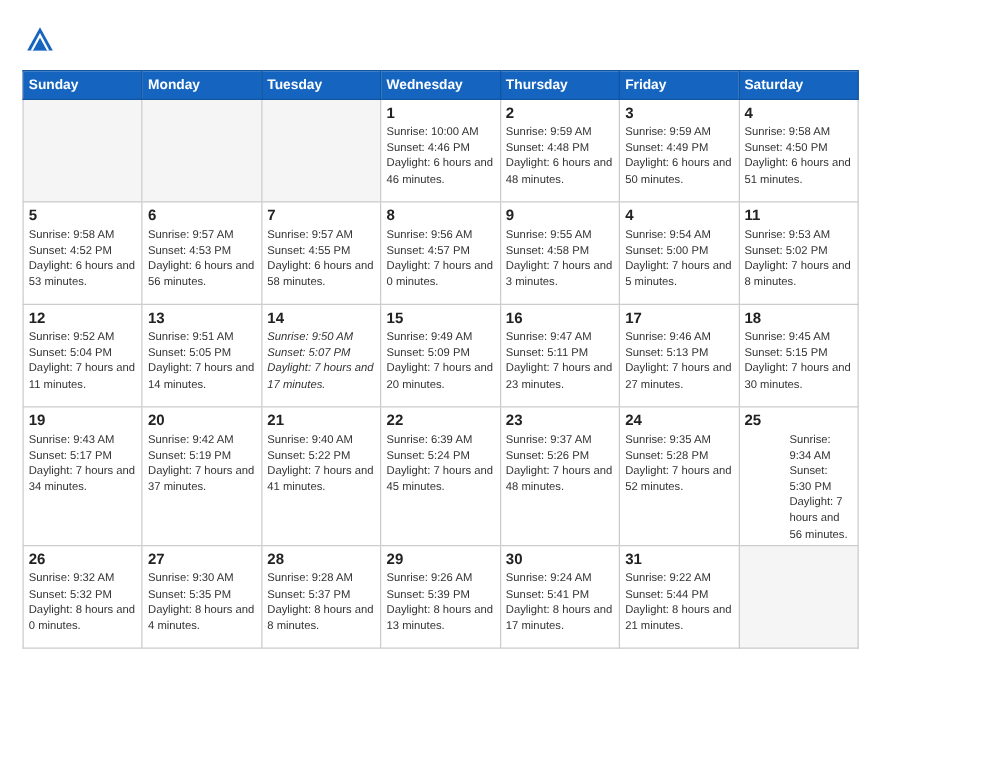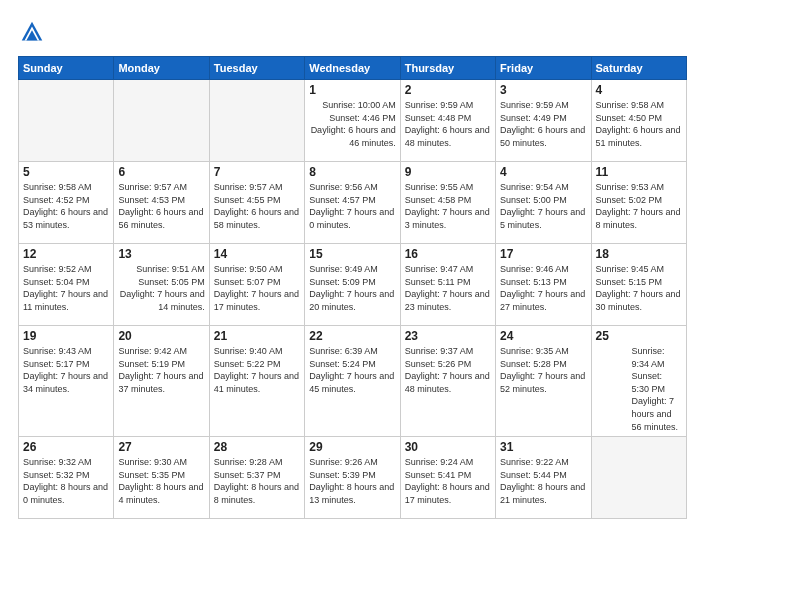--- a/index.html
+++ b/index.html
@@ -132,21 +132,21 @@
           <th>Saturday</th>
         </tr>
     </thead>
     <tbody id="calendar-body">
     <tr>
           <td class="empty"></td>
           <td class="empty"></td>
           <td class="empty"></td>
           <td>
             <span class="day-number">1</span>
-            <div class="day-info" style="white-space: pre-line; text-align: right;">Sunrise: 10:00 AM
+            <div class="day-info" style="white-space: pre-line;">Sunrise: 10:00 AM
 Sunset: 4:46 PM
 Daylight: 6 hours and 46 minutes.</div>
           </td>
           <td>
             <span class="day-number">2</span>
             <div class="day-info" style="white-space: pre-line;">Sunrise: 9:59 AM
 Sunset: 4:48 PM
 Daylight: 6 hours and 48 minutes.</div>
           </td>
           <td>
@@ -208,27 +208,27 @@
         </tr>
         <tr>
           <td>
             <span class="day-number">12</span>
             <div class="day-info" style="white-space: pre-line;">Sunrise: 9:52 AM
 Sunset: 5:04 PM
 Daylight: 7 hours and 11 minutes.</div>
           </td>
           <td>
             <span class="day-number">13</span>
-            <div class="day-info" style="white-space: pre-line; text-align: right;">Sunrise: 9:51 AM
+            <div class="day-info" style="white-space: pre-line;">Sunrise: 9:51 AM
 Sunset: 5:05 PM
 Daylight: 7 hours and 14 minutes.</div>
           </td>
           <td>
             <span class="day-number">14</span>
-            <div class="day-info" style="white-space: pre-line;">Sunrise: 9:50 AM
+            <div class="day-info" style="white-space: pre-line; font-style: italic;">Sunrise: 9:50 AM
 Sunset: 5:07 PM
 Daylight: 7 hours and 17 minutes.</div>
           </td>
           <td>
             <span class="day-number">15</span>
             <div class="day-info" style="white-space: pre-line;">Sunrise: 9:49 AM
 Sunset: 5:09 PM
 Daylight: 7 hours and 20 minutes.</div>
           </td>
           <td>

